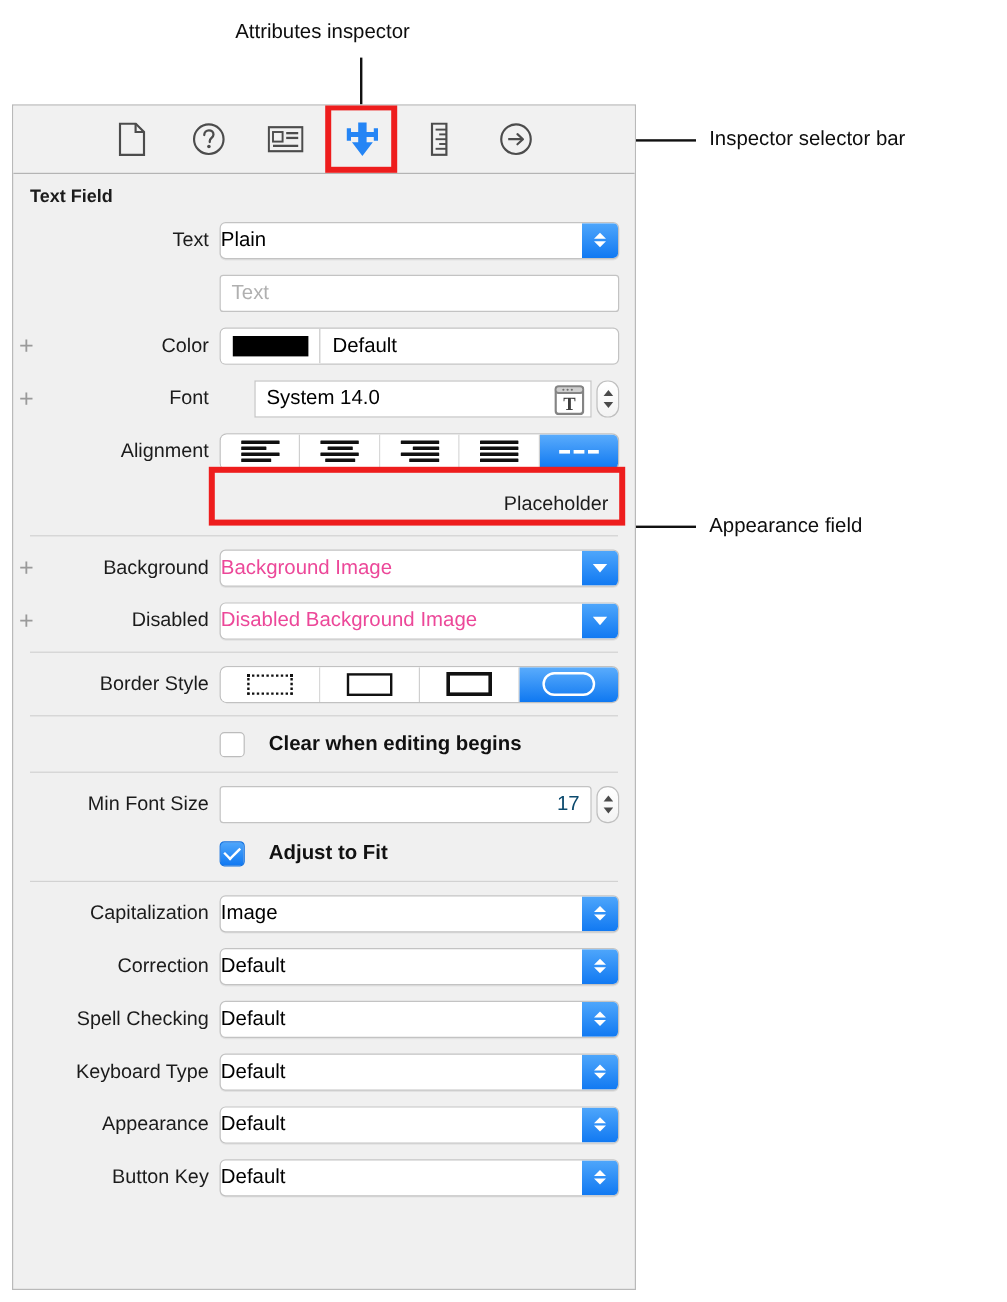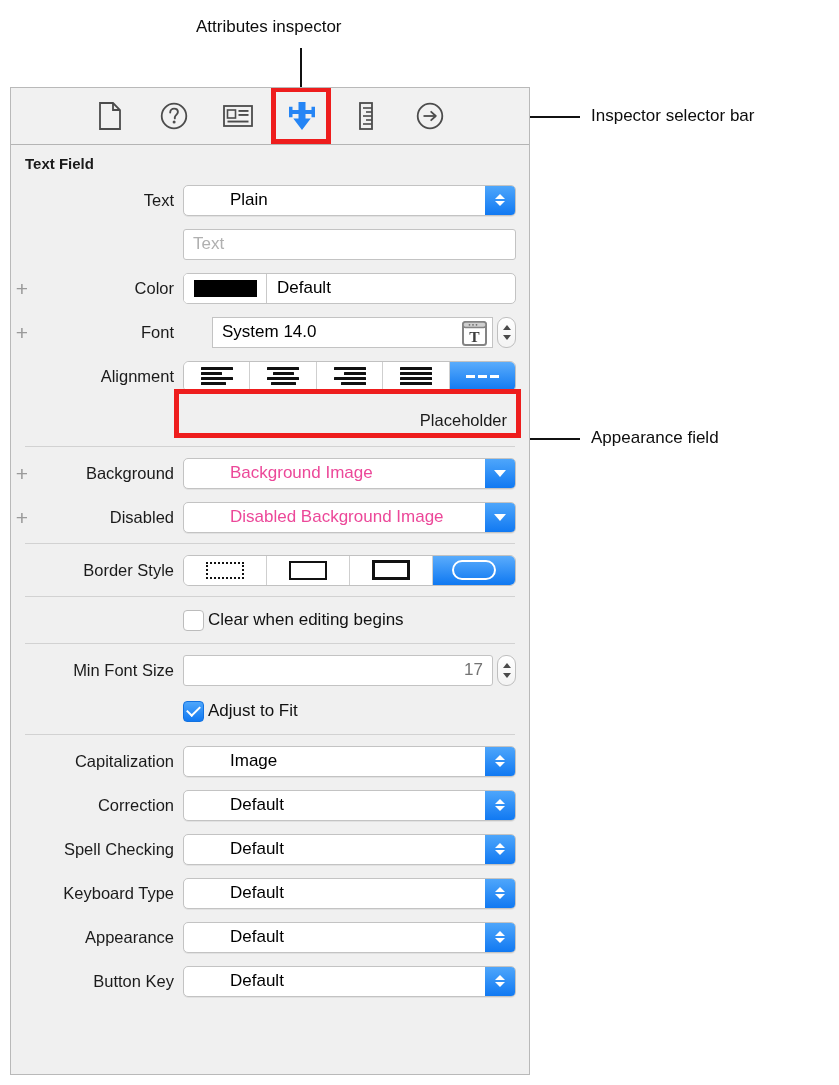--- a/index.html
+++ b/index.html
@@ -137,26 +137,24 @@
     border-radius: 5px;
     background: #ffffff;
     box-sizing: border-box;
     overflow: hidden;
     box-shadow: 0 1px 0 rgba(0,0,0,0.06);
   }
   .popup .val {
     flex: 1 1 auto;
     display: flex;
     align-items: center;
-    padding-left: 10px;
     font-size: 17px;
     color: #000;
     white-space: nowrap;
     overflow: hidden;
-    margin-left: 36px;
   }
   .popup .val.ph { color: #ec4899; }
   .popup .arrows {
     flex: 0 0 30px;
     background: linear-gradient(#4ea6fb, #1179f2);
     display: flex;
     flex-direction: column;
     align-items: center;
     justify-content: center;
     gap: 2px;
@@ -175,21 +173,21 @@
   
   .textfield {
     height: 31px;
     border: 1px solid #c3c3c3;
     border-radius: 3px;
     background: #fff;
     display: flex;
     align-items: center;
     padding: 0 9px;
     font-size: 17px;
-    color: #737373;
+    color: #0c4a6e;
     box-sizing: border-box;
   }
   .textfield.ph { color: #b0b0b0; }
   .textfield.right { justify-content: flex-end; }
 
   
   .colorrow {
     display: flex;
     align-items: stretch;
     height: 31px;
@@ -308,22 +306,23 @@
   }
   .cbox .tick {
     width: 11px; height: 6px;
     border-left: 2.4px solid #fff;
     border-bottom: 2.4px solid #fff;
     transform: rotate(-45deg) translate(1px,-1px);
   }
   .ctext {
     font-size: 17px;
     color: #111;
-    margin-left: 4px;
+    margin-left: 20px;
     white-space: nowrap;
+    font-weight: bold;
   }
 
   
   .numrow { display: flex; align-items: center; }
   .numrow .textfield { flex: 1 1 auto; border-radius: 3px; }
 
   .divider {
     height: 1px;
     background: #d2d2d2;
     margin: 4px 14px 4px 14px;

